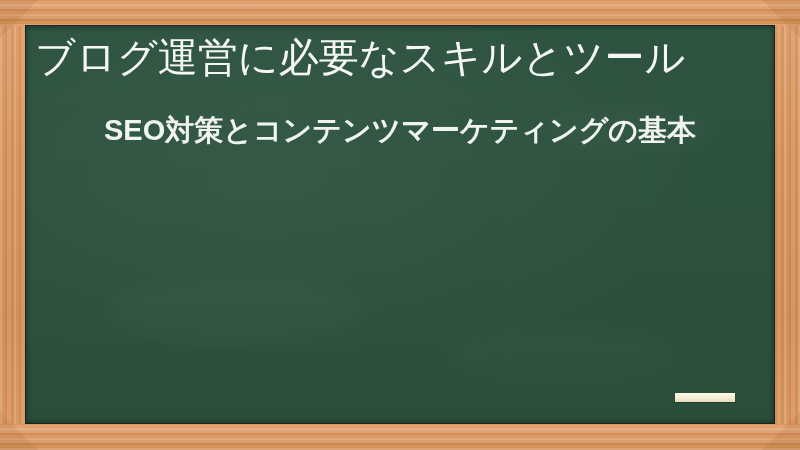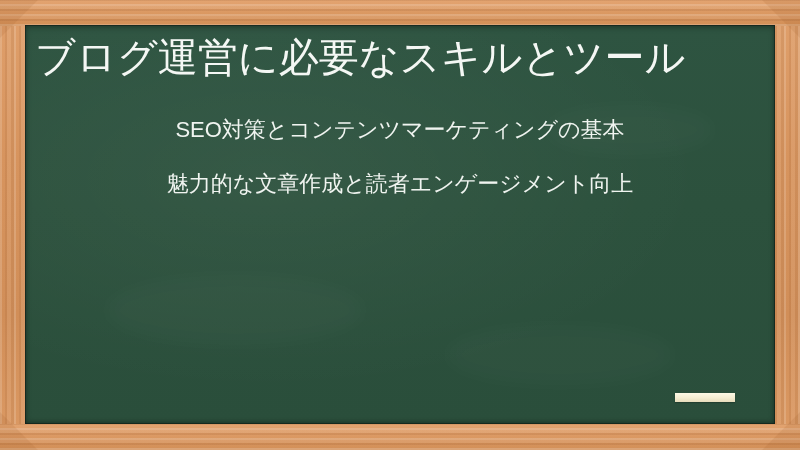--- a/index.html
+++ b/index.html
@@ -125,25 +125,26 @@
   }
 
   #bullets {
     position: absolute;
     left: 0;
     top: 78px;
     width: 750px;
     text-align: center;
   }
   .bullet-line {
-    font-size: 22px;
+    font-size: 29px;
     line-height: 54px;
     color: #f2f6f2;
     color: #f0f4f0;
     white-space: nowrap;
+    font-weight: bold;
   }
 
   
   #chalk {
     position: absolute;
     left: 650px;
     top: 368px;
     width: 60px;
     height: 9px;
     background: linear-gradient(180deg, #fdf9e6 0%, #f4edd2 55%, #e6dcbb 100%);
@@ -166,19 +167,18 @@
   <div id="board">
 
     <div class="smudge s1"></div>
     <div class="smudge s2"></div>
     <div class="smudge s3"></div>
 
     <div id="title">ブログ運営に必要なスキルとツール</div>
 
     <div id="bullets">
       <div class="bullet-line">SEO対策とコンテンツマーケティングの基本</div>
-      <div class="bullet-line">魅力的な文章作成と読者エンゲージメント向上</div>
     </div>
 
     <div id="chalk"></div>
 
   </div>
 </div>
 
 </body></html>

